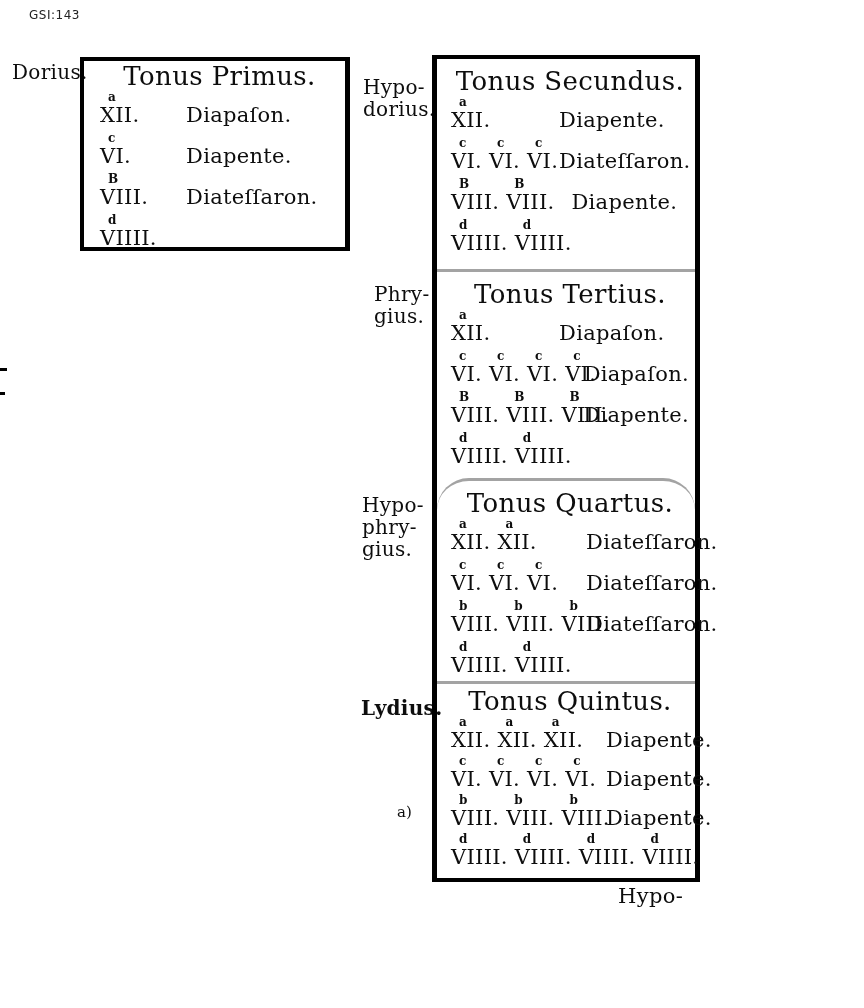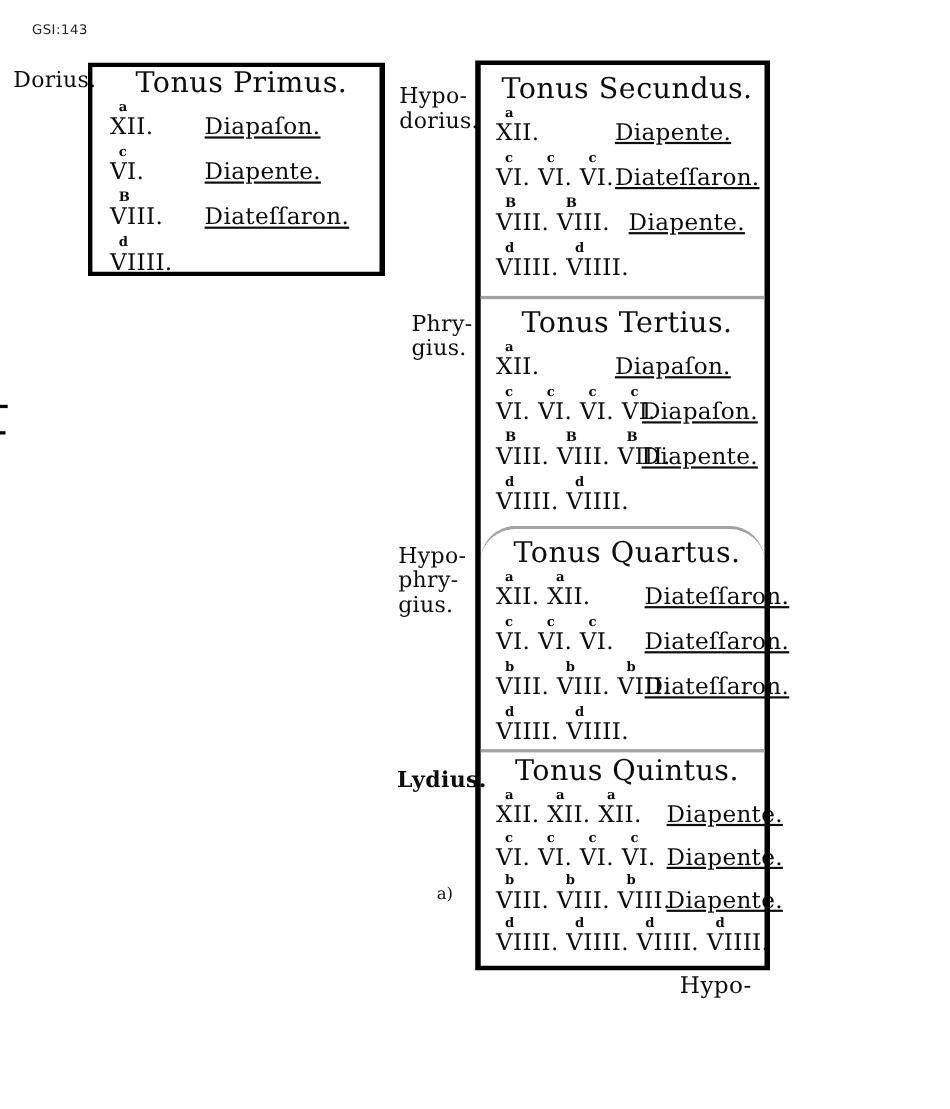--- a/index.html
+++ b/index.html
@@ -5,21 +5,21 @@
   html,body{margin:0;padding:0;background:#ffffff;}
   .page{
     position:relative;
     width:864px;height:1008px;
     background:#ffffff;
     color:#0d0d0d;
     font-family:"DejaVu Serif","Liberation Serif",serif;
     overflow:hidden;
   }
   .ref{
-    position:absolute;left:29px;top:20px;
+    position:absolute;left:29px;top:8px;
     font-family:"DejaVu Sans","Liberation Sans",sans-serif;
     font-size:12px;letter-spacing:.5px;color:#222;
   }
   .mode-label{
     position:absolute;
     font-size:20px;line-height:22px;letter-spacing:.3px;
   }
   .mode-label span{display:block;}
   .footnote-mark{
     position:absolute;left:397px;top:803px;
@@ -65,21 +65,21 @@
   }
   .sec-quintus .trow{margin-bottom:3px;}
   .nums{display:flex;min-width:var(--tab,78px);}
   .unit{display:inline-flex;flex-direction:column;margin-right:7px;}
   .sup{
     display:block;
     font-size:12px;line-height:13px;font-weight:bold;
     padding-left:8px;
   }
   .num{font-size:21px;line-height:23px;letter-spacing:.3px;white-space:nowrap;}
-  .interval{font-size:21px;line-height:23px;letter-spacing:.3px;margin-left:10px;white-space:nowrap;text-decoration:underline;}
+  .interval{font-size:21px;line-height:23px;letter-spacing:.3px;margin-left:10px;white-space:nowrap;}
   .scan-mark{position:absolute;background:#000;}
 </style>
 </head>
 <body>
 
 <div class="page">
 
   <div class="ref">GSI:143</div>
 
   <div class="mode-label" style="left:12px;top:61px;">

